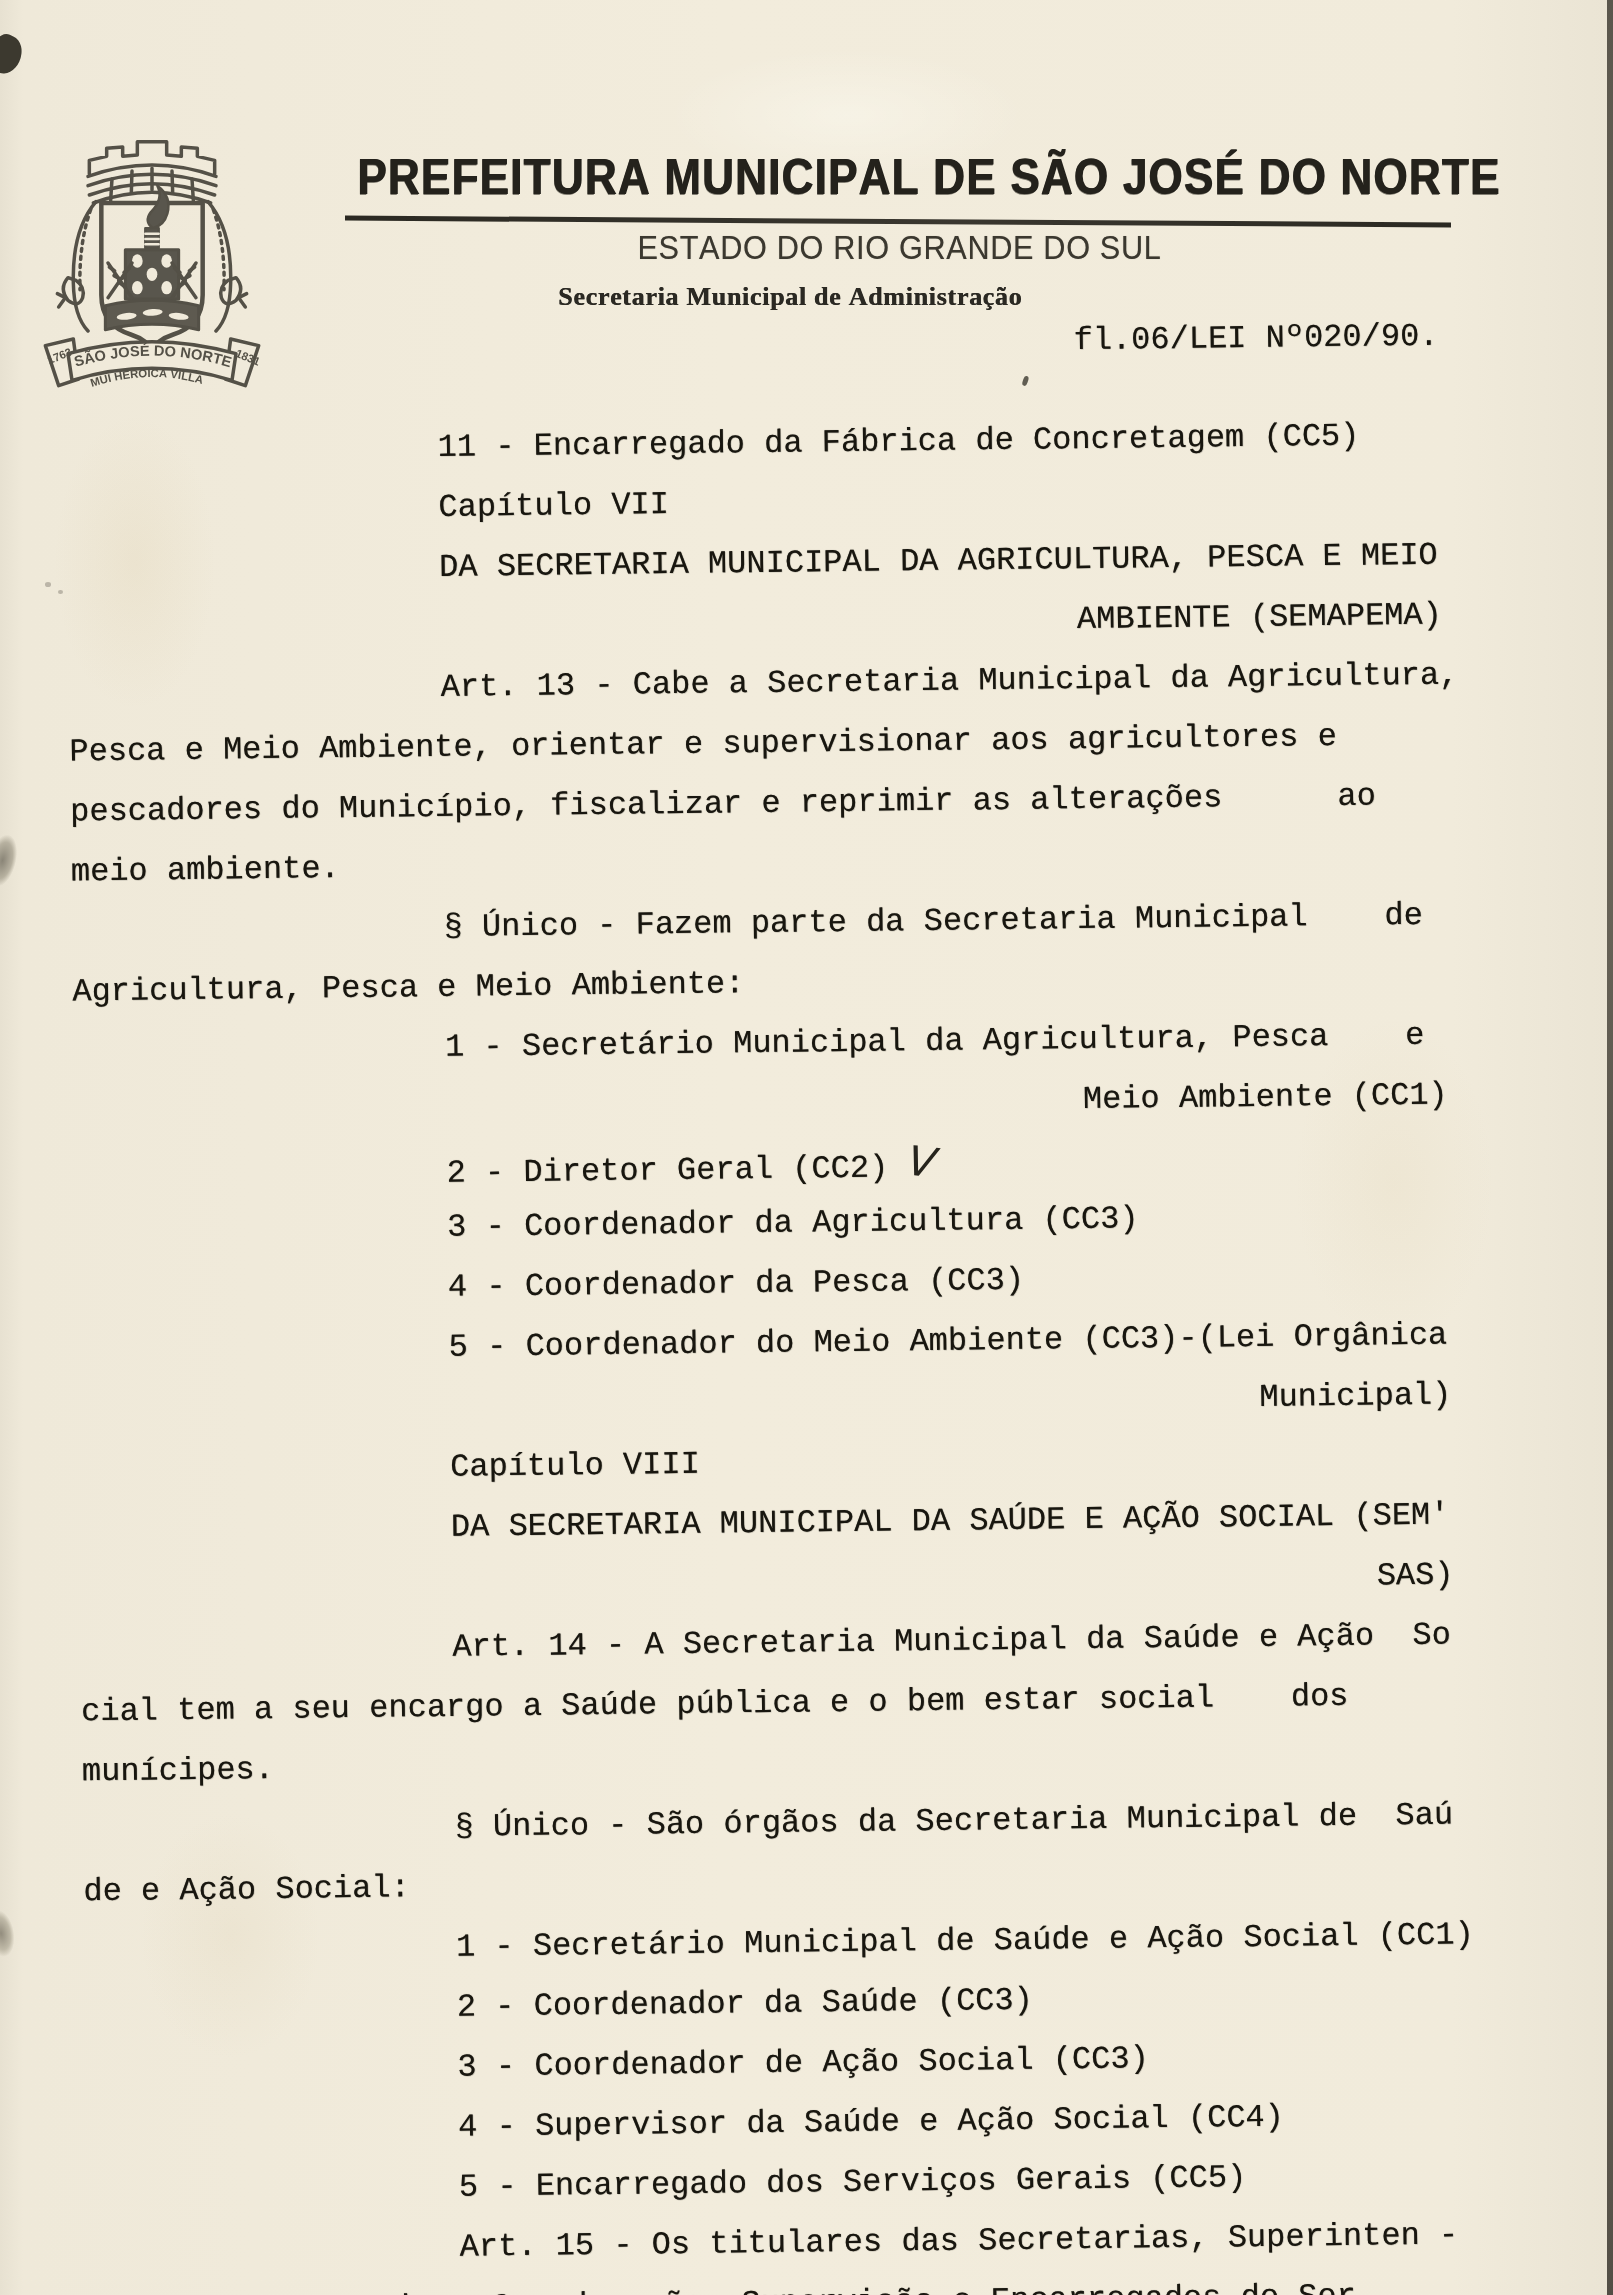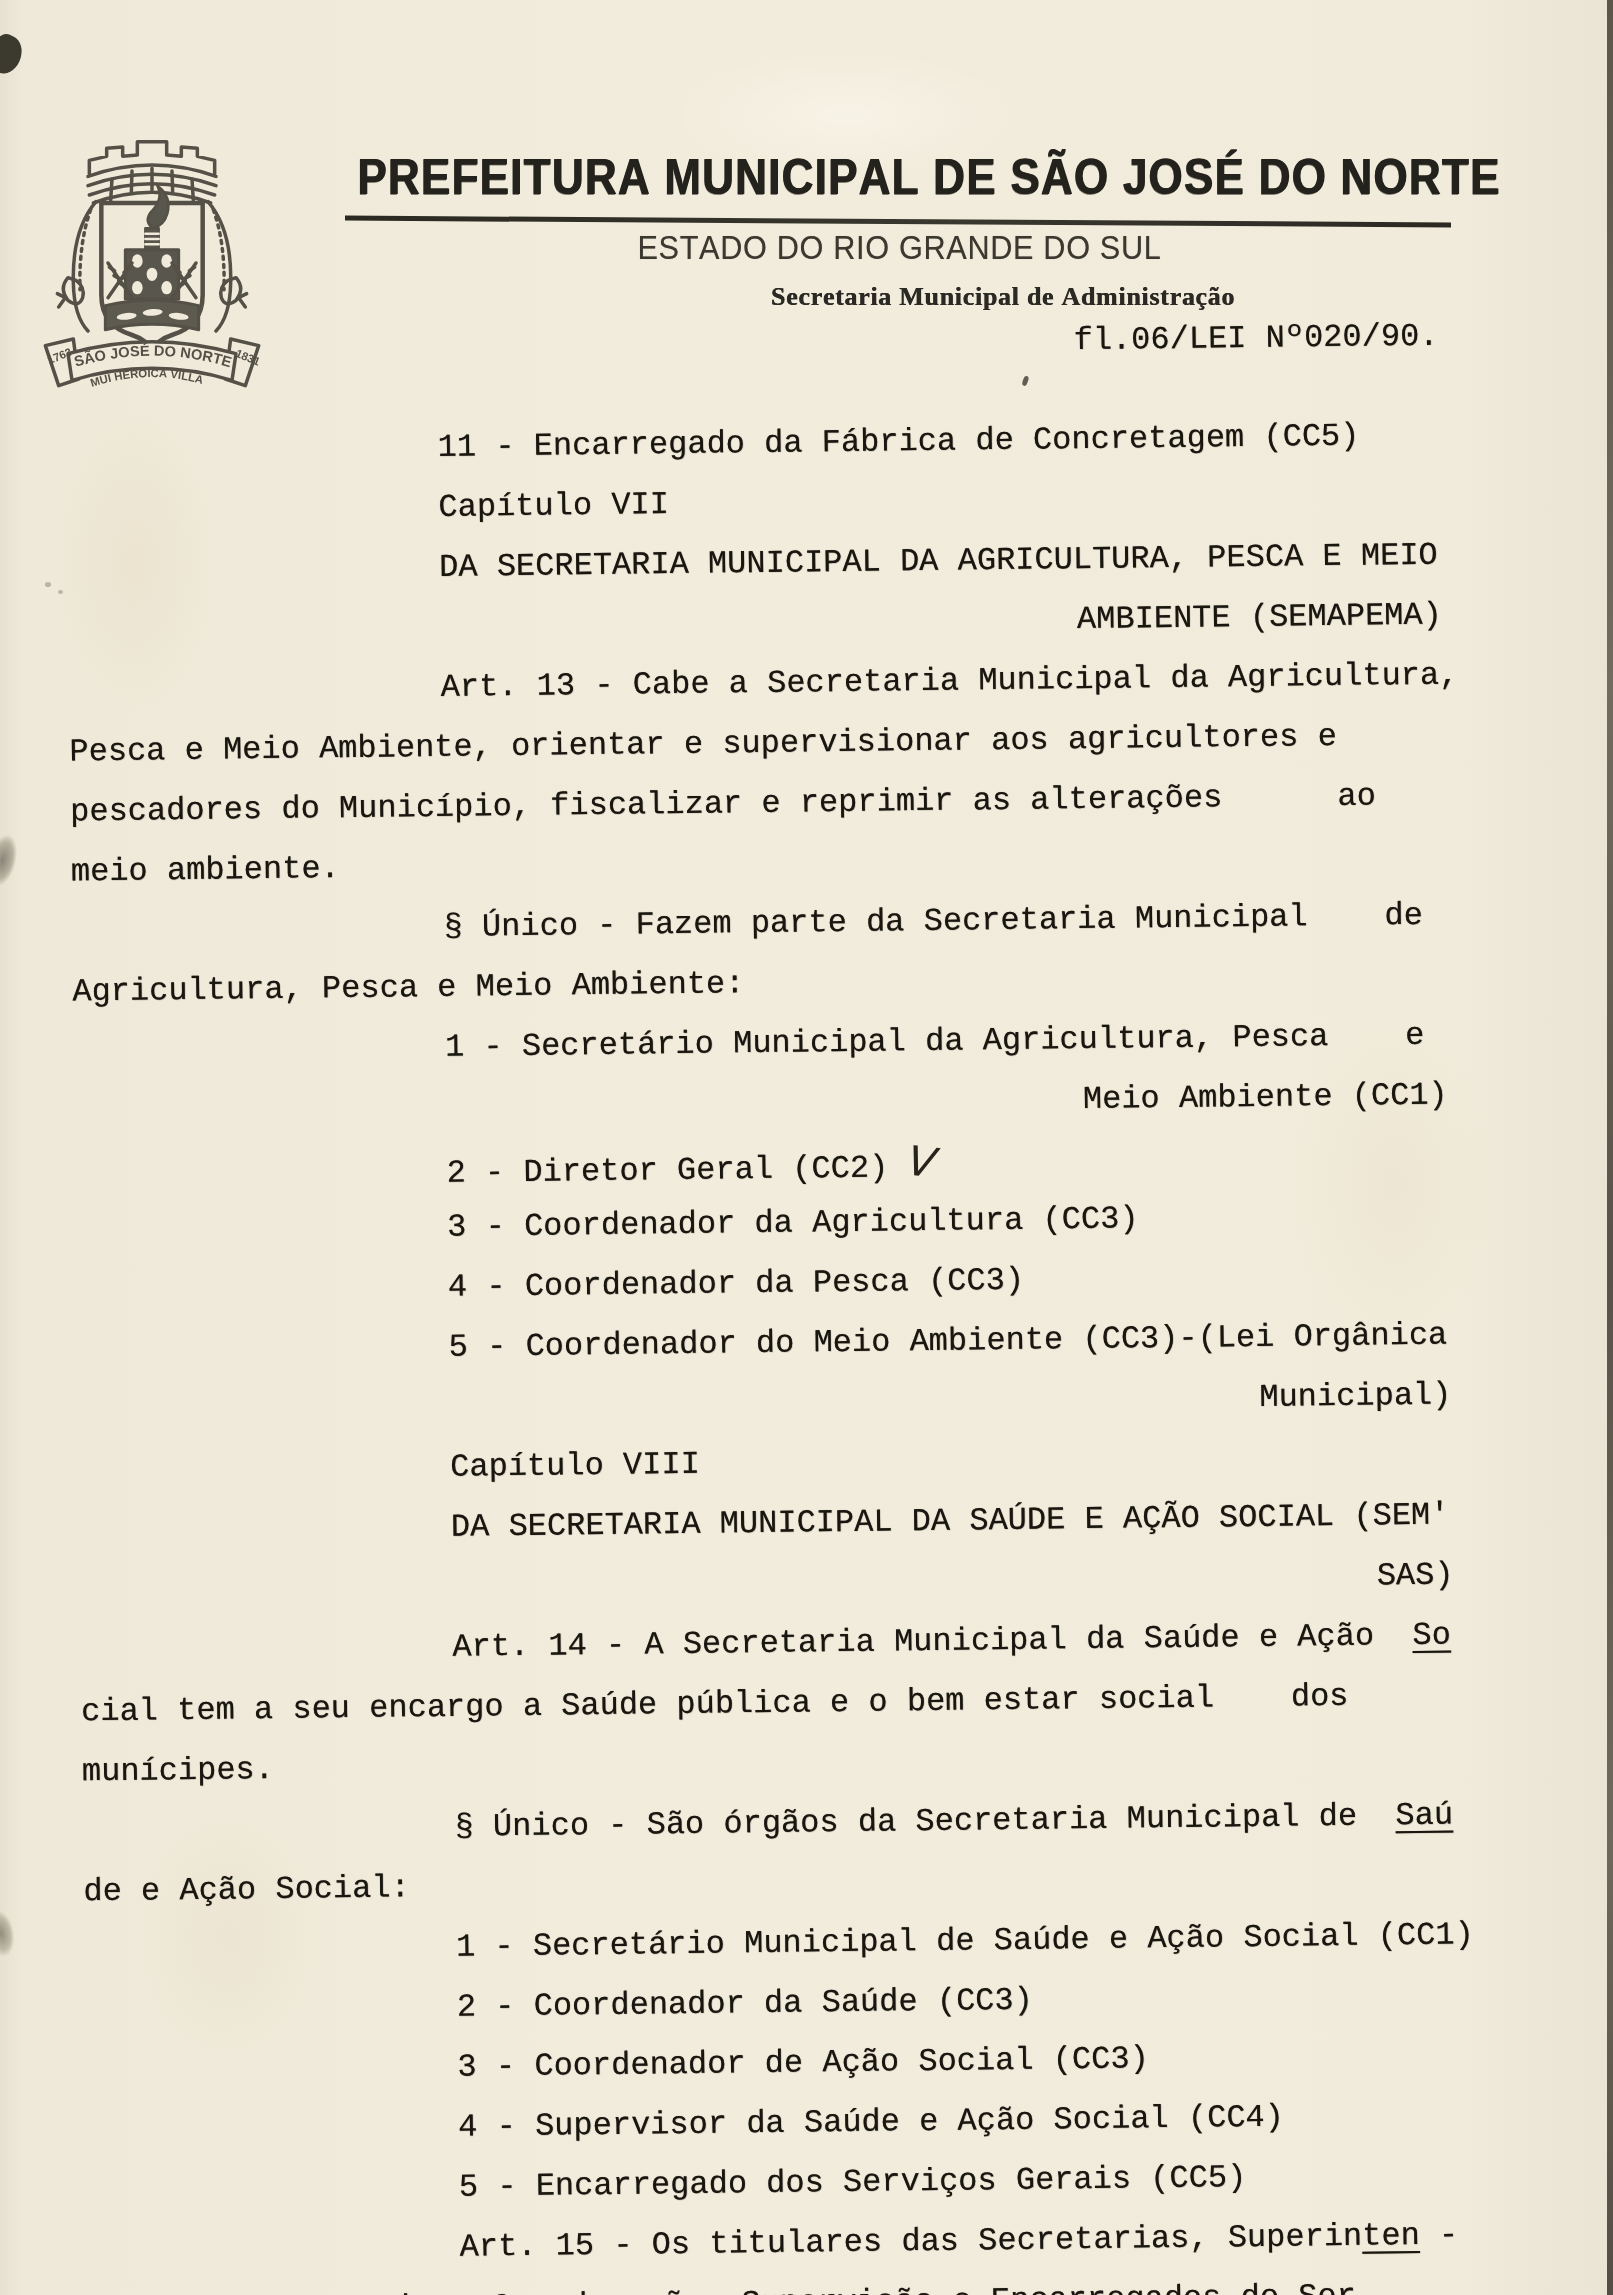--- a/index.html
+++ b/index.html
@@ -30,34 +30,34 @@
   
   .title{position:absolute;left:357px;top:148px;width:1259px;white-space:nowrap;
     transform:scaleX(.88);transform-origin:0 50%;
     font-family:"Liberation Sans",sans-serif;font-weight:700;font-size:50px;letter-spacing:1.4px;
     color:#24221c;text-shadow:1.1px 0 0 #24221c,0 0.7px 0.7px rgba(36,34,28,.55);}
   .rule{position:absolute;left:345px;top:219px;width:1106px;height:4.7px;
     background:linear-gradient(90deg,#2b2922,#3a372f 55%,#2b2922);transform:rotate(.35deg);}
   .estado{position:absolute;left:568px;top:229px;width:663px;text-align:center;white-space:nowrap;
     transform:scaleX(.93);font-family:"Liberation Sans",sans-serif;font-weight:400;font-size:33px;
     letter-spacing:0.7px;color:#3b382f;text-shadow:0 0 0.7px rgba(59,56,47,.5);}
-  .dept{position:absolute;left:558px;top:282px;width:677px;text-align:right;white-space:nowrap;
+  .dept{position:absolute;left:558px;top:282px;width:677px;text-align:left;white-space:nowrap;
     font-family:"Liberation Serif",serif;font-weight:700;font-size:26px;letter-spacing:0.7px;color:#2b2923;
     text-shadow:0.5px 0 0 #2b2923;}
 
   
   .typed{position:absolute;left:74px;top:315px;width:1374px;
     transform:rotate(-.7deg);transform-origin:50% 40%;
     font-family:"Liberation Mono","DejaVu Sans Mono",monospace;font-size:32px;color:#18160f;
     text-shadow:0 0 0.7px rgba(24,22,15,.6),0.7px 0.7px 0 rgba(24,22,15,.14);}
   .folio{height:60px;line-height:60px;margin-bottom:39px;text-align:right;white-space:pre;}
   .line{height:60px;line-height:60px;white-space:pre;}
   .par{padding-left:372px;}
   .right{text-align:right;}
-  .tail{text-decoration:underline;text-decoration-thickness:2.4px;text-underline-offset:6.8px;}
+  .tail{text-decoration-thickness:2.4px;text-underline-offset:6.8px;}
   .check{display:inline-block;margin-left:19px;font-family:"DejaVu Sans",sans-serif;font-size:41px;
     transform:rotate(7deg) skewX(-14deg);color:#26241d;text-shadow:none;}
 
   
   .crest{position:absolute;left:26px;top:123px;width:252px;height:280px;opacity:.88;}
   .crest *{vector-effect:non-scaling-stroke;}
 </style>
 </head>
 <body>
 

